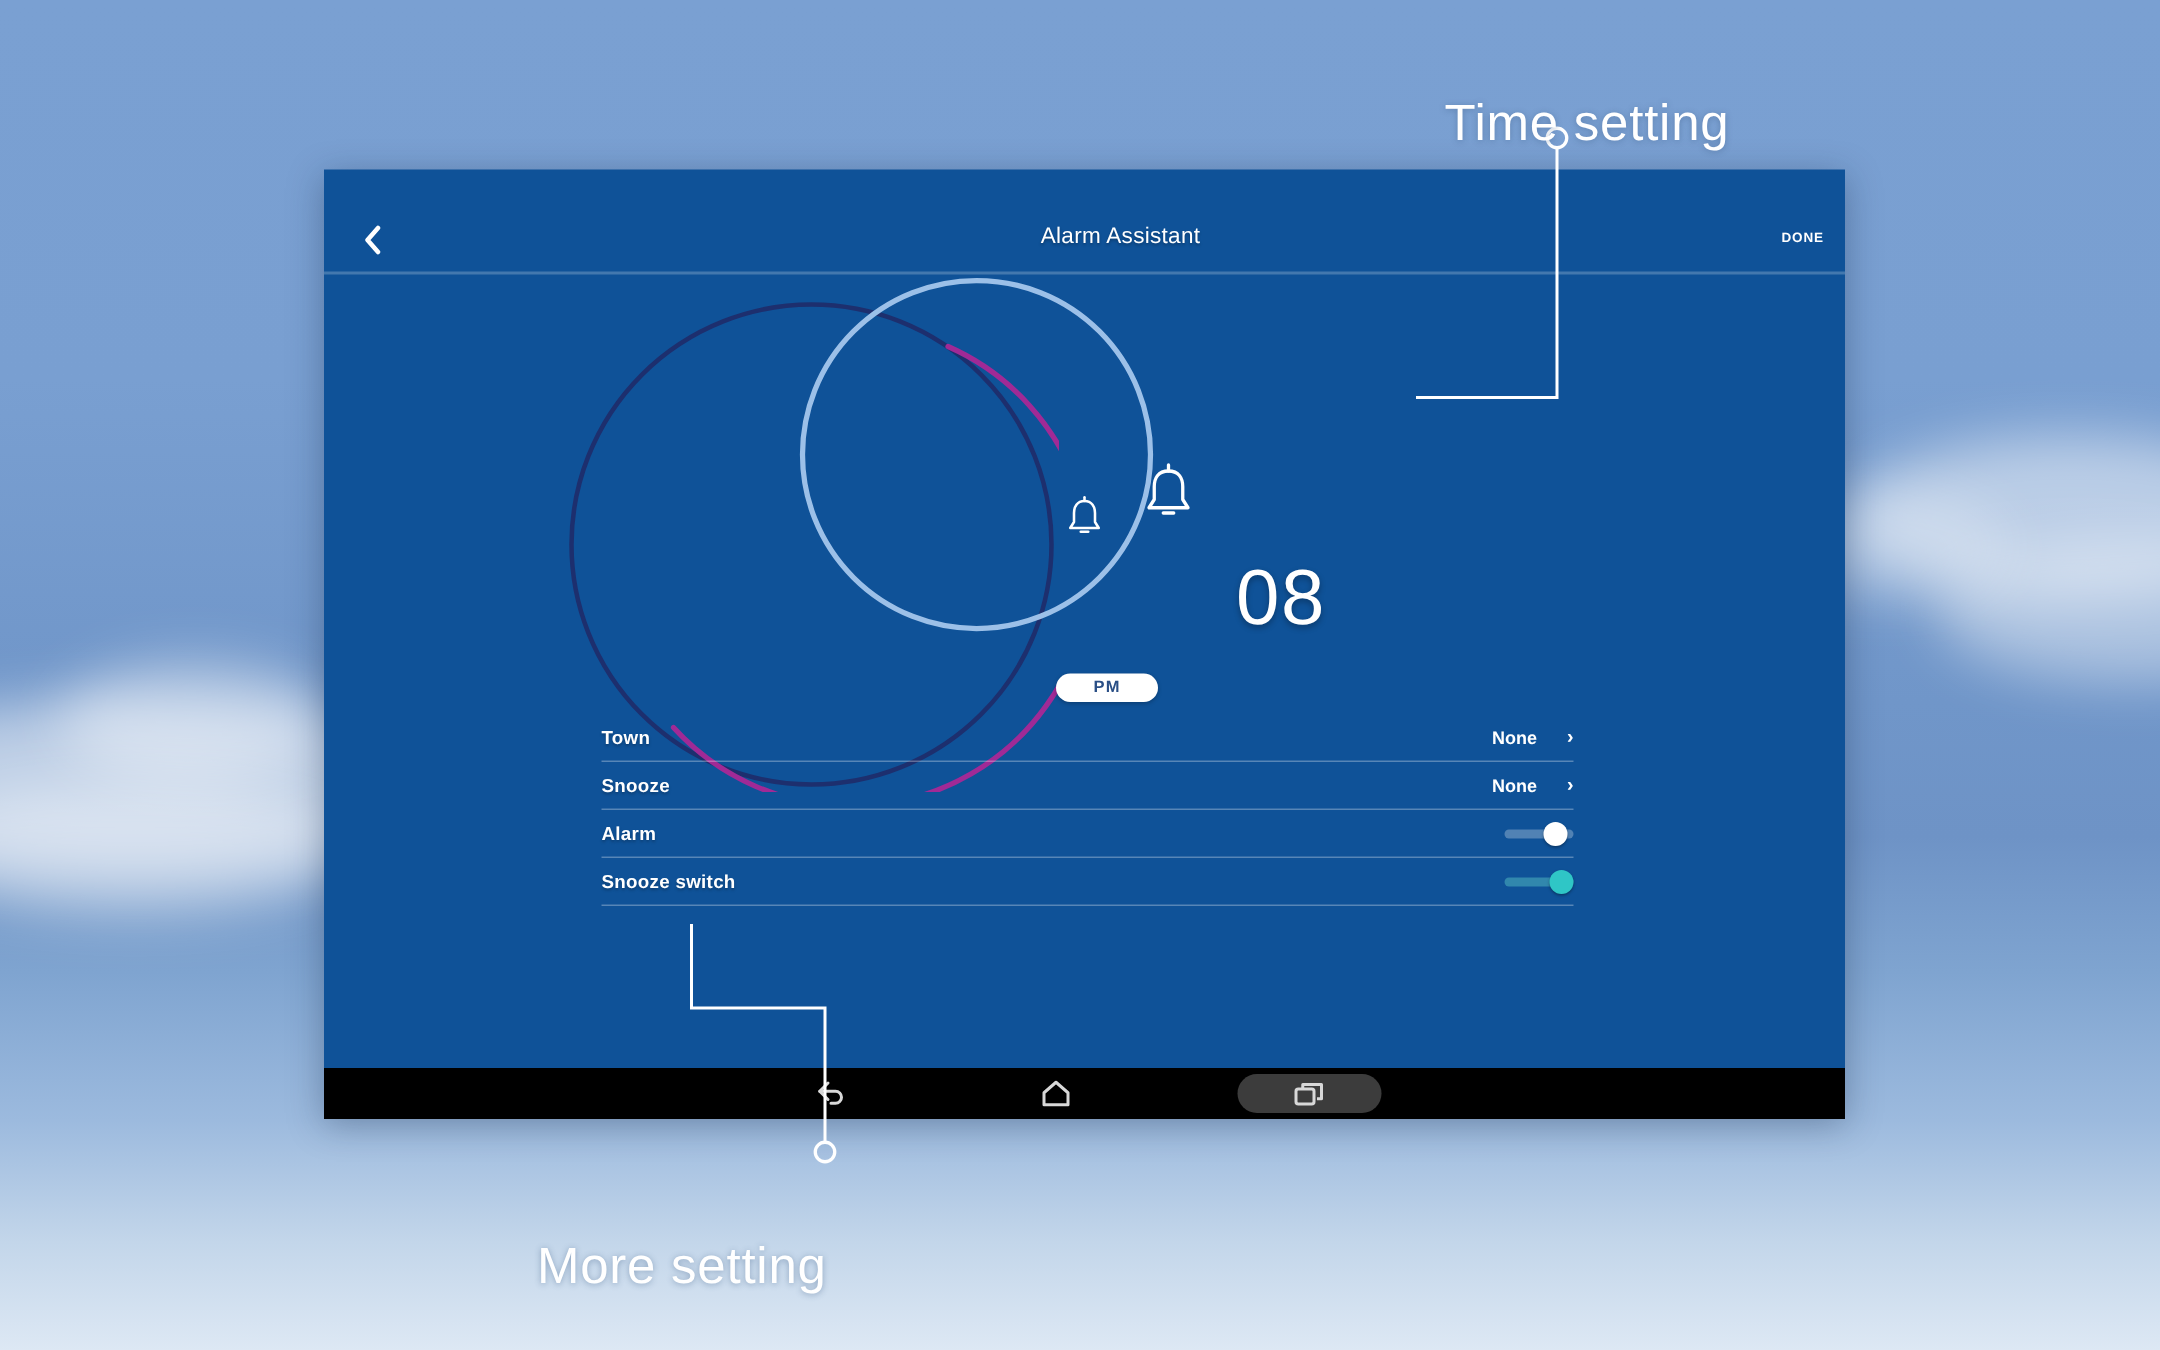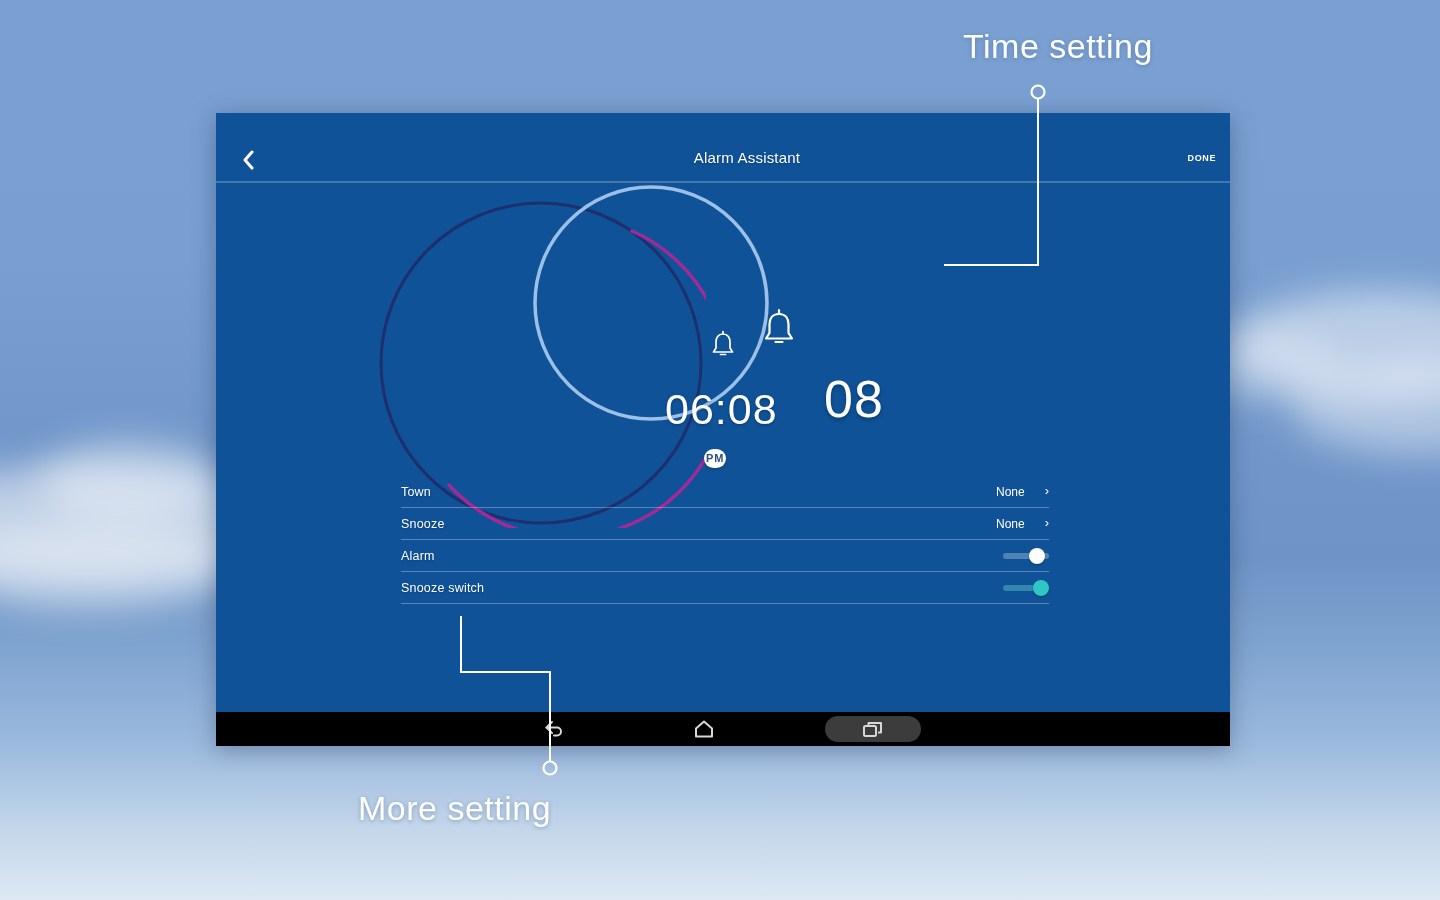--- a/index.html
+++ b/index.html
@@ -77,36 +77,37 @@
   }
   .tm-zoom{
     position:absolute; left:565px; top:186px;
     font-size:52px; color:#ffffff; letter-spacing:1px;
     text-shadow:0 2px 4px rgba(0,0,0,.3);
     margin-left:43px;
   }
   #ampm{
     position:absolute; left:488px; top:266px;
     background:#ffffff; color:#2a4f86;
-    border-radius:11px; padding:3px 2px 4px;
+    border-radius:11px; padding:3px 25px 4px;
     font-size:11px; font-weight:bold; letter-spacing:.8px;
     box-shadow:0 1px 3px rgba(0,0,0,.25);
   }
   .bell{ position:absolute; color:#ffffff; }
   #bell-small{ left:494px; top:147px; }
   #bell-large{ left:545px; top:125px; }
 
   
   #settings{
     position:absolute; left:185px; top:363px; width:648px;
   }
   .srow{
     position:relative; height:32px;
     display:flex; align-items:center; justify-content:space-between;
     border-bottom:1px solid rgba(255,255,255,.30);
+    font-weight:bold;
   }
   .srow .lbl{
     color:#ffffff; font-size:12.5px; letter-spacing:.2px;
     text-shadow:0 1px 2px rgba(0,0,0,.25);
   }
   .srow .rgt{
     display:flex; align-items:center; gap:20px;
     color:#ffffff; font-size:12px;
   }
   .chev{ font-size:13px; line-height:1; transform:translateY(-1px); }
@@ -137,20 +138,21 @@
     display:flex; align-items:center; justify-content:center;
     color:#d8d8d8;
   }
   .navbtn.pill{ width:96px; height:26px; border-radius:13px; background:#3c3c3c; }
 
   
   .callout-label{
     position:absolute; color:#ffffff;
     font-size:34px; font-weight:300; letter-spacing:.5px;
     text-shadow:0 1px 4px rgba(60,90,130,.45);
+    margin-top:36px;
   }
   #lbl-time{ left:963px; top:27px; }
   #lbl-more{ left:358px; top:789px; }
   #callout-svg{ position:absolute; left:0; top:0; width:1440px; height:900px; pointer-events:none; }
 </style>
 </head>
 <body>
 
 <div id="stage">
 
@@ -192,23 +194,20 @@
           <path d="M13 1.5 L13 4" stroke="#ffffff" stroke-width="1.7" stroke-linecap="round"></path>
           <path d="M10.5 24.5 L15.5 24.5" stroke="#ffffff" stroke-width="1.7" stroke-linecap="round"></path>
         </svg>
 
         <svg class="bell" id="bell-large" width="36" height="42" viewBox="0 0 36 42">
           <path d="M18 6 C11 6 8.5 11 8.5 16.5 L8.5 25 L5 30.5 L31 30.5 L27.5 25 L27.5 16.5 C27.5 11 25 6 18 6 Z" fill="none" stroke="#ffffff" stroke-width="2.2" stroke-linejoin="round"></path>
           <path d="M18 2 L18 6" stroke="#ffffff" stroke-width="2.2" stroke-linecap="round"></path>
           <path d="M14.5 34 L21.5 34" stroke="#ffffff" stroke-width="2.2" stroke-linecap="round"></path>
         </svg>
 
-        <div class="timewrap">
-          <span class="tm-main">06:08</span>
-        </div>
         <div class="tm-zoom">08</div>
 
         <div id="ampm">PM</div>
       </div>
 
       <div id="settings">
 
         <div class="srow">
           <span class="lbl">Town</span>
           <span class="rgt">

